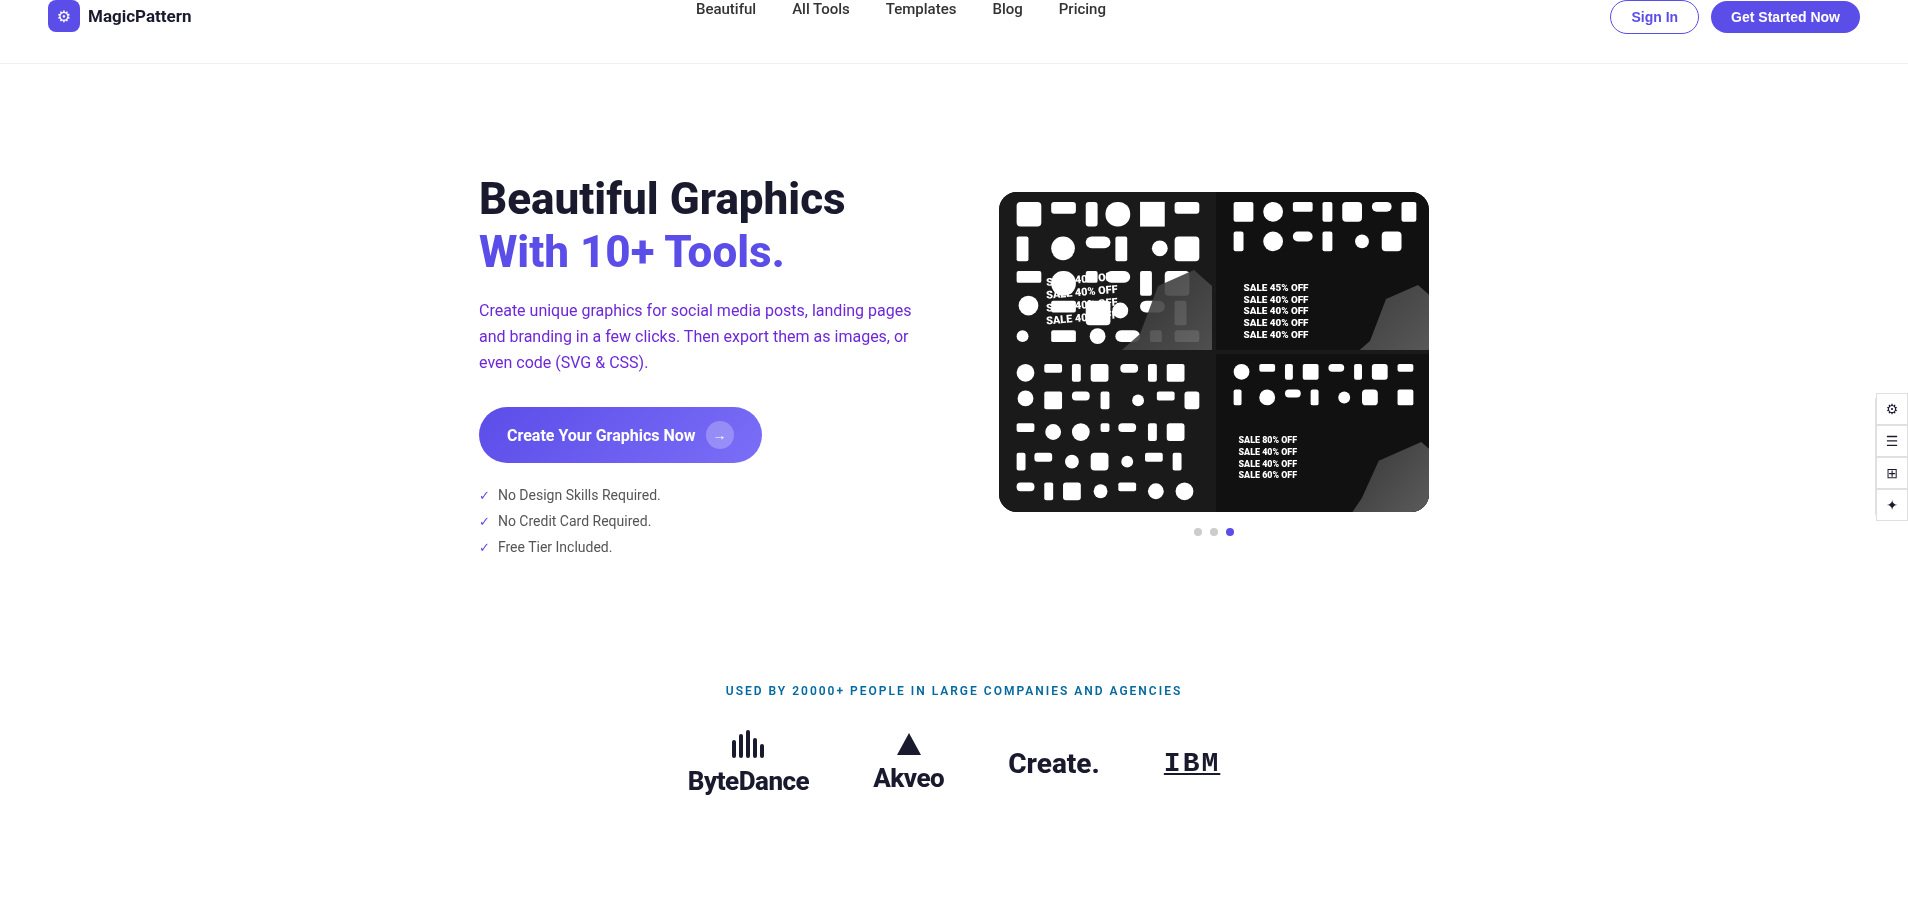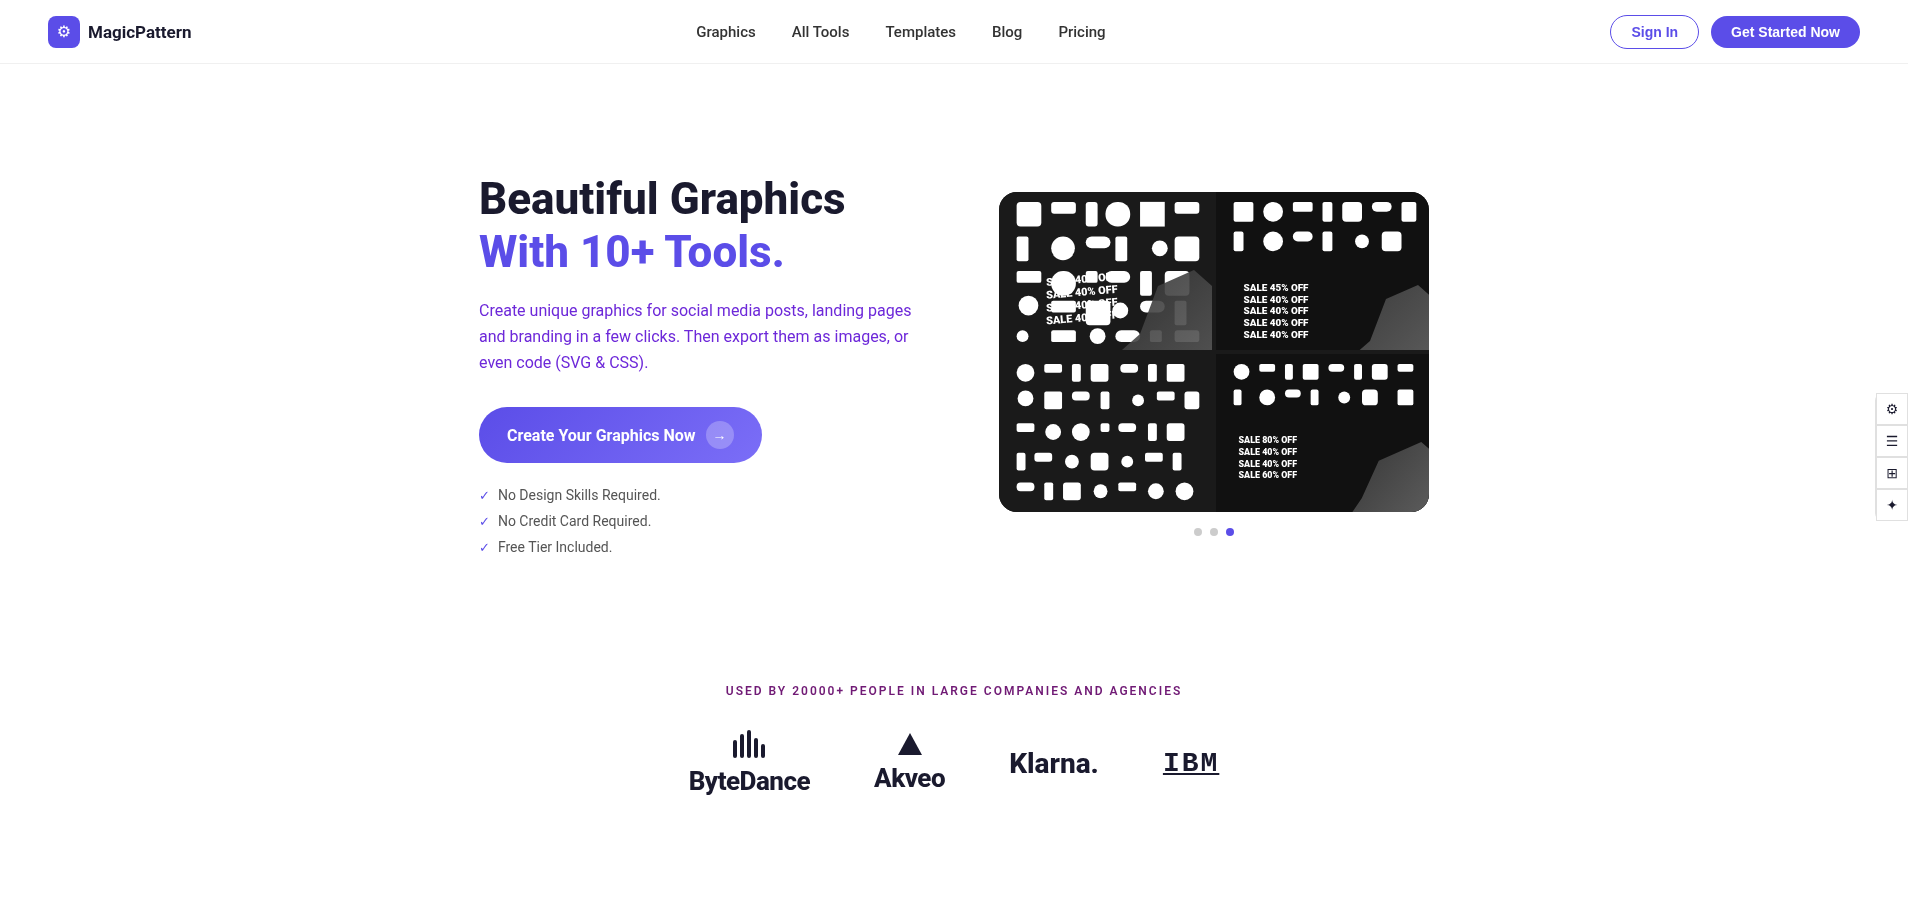--- a/index.html
+++ b/index.html
@@ -1,20 +1,20 @@
 <!DOCTYPE html>
 <html><head>
   <meta charset="utf-8">
   <style>
     * { margin: 0; padding: 0; box-sizing: border-box; }
     body { font-family: -apple-system, BlinkMacSystemFont, 'Segoe UI', Roboto, sans-serif; background: #fff; color: #1a1a2e; overflow-x: hidden; }
 
     
     nav {
-      display: flex; align-items: center; justify-content: space-between;
+      display: flex; align-items: flex-start; justify-content: space-between;
       padding: 0 48px; height: 64px;
       border-bottom: 1px solid #f0f0f0;
       position: sticky; top: 0; background: #fff; z-index: 100;
     }
     .nav-logo { display: flex; align-items: center; gap: 8px; text-decoration: none; }
     .logo-icon {
       width: 32px; height: 32px; background: #5b4de8; border-radius: 8px;
       display: flex; align-items: center; justify-content: center;
     }
     .logo-icon::before { content: '⚙'; color: #fff; font-size: 16px; }
@@ -75,21 +75,21 @@
     }
     .dot { width: 8px; height: 8px; border-radius: 50%; background: #ccc; }
     .dot.active { background: #5b4de8; }
 
     
     .logos-section {
       padding: 40px 80px 60px; text-align: center;
     }
     .logos-label {
       font-size: 12px; font-weight: 600; letter-spacing: 2px;
-      color: #701a75; text-transform: uppercase; margin-bottom: 32px;
+      color: #0369a1; text-transform: uppercase; margin-bottom: 32px;
     }
     .logos-row {
       display: flex; align-items: center; justify-content: center; gap: 64px;
       flex-wrap: wrap;
     }
     .logo-company { display: flex; align-items: center; gap: 8px; flex-direction: column; }
     .logo-company-text {
       font-size: 26px; font-weight: 800; color: #1a1a2e; letter-spacing: -0.5px;
     }
     .logo-bytedance-bars {
@@ -123,21 +123,21 @@
 </head>
 <body>
 
 <nav>
   <a class="nav-logo" href="#">
     <div class="logo-icon"></div>
     <span class="logo-text">MagicPattern</span>
   </a>
 
   <div class="nav-links">
-    <a class="nav-link" href="#">Graphics</a>
+    <a class="nav-link" href="#">Beautiful</a>
     <a class="nav-link" href="#">All Tools</a>
     <a class="nav-link" href="#">Templates</a>
     <a class="nav-link" href="#">Blog</a>
     <a class="nav-link" href="#">Pricing</a>
   </div>
 
   <div class="nav-actions">
     <button class="btn-signin">Sign In</button>
     <button class="btn-get-started">Get Started Now</button>
   </div>
@@ -354,21 +354,21 @@
       </div>
       <span class="logo-company-text">ByteDance</span>
     </div>
 
     <div class="logo-company">
       <div class="akveo-triangle"></div>
       <span class="logo-company-text">Akveo</span>
     </div>
 
     <div class="logo-company">
-      <span class="klarna-text">Klarna.</span>
+      <span class="klarna-text">Create.</span>
     </div>
 
     <div class="logo-company">
       <span class="ibm-text">IBM</span>
     </div>
   </div>
 </section>
 
 <div class="side-panel">
   <div class="side-btn">⚙</div>

